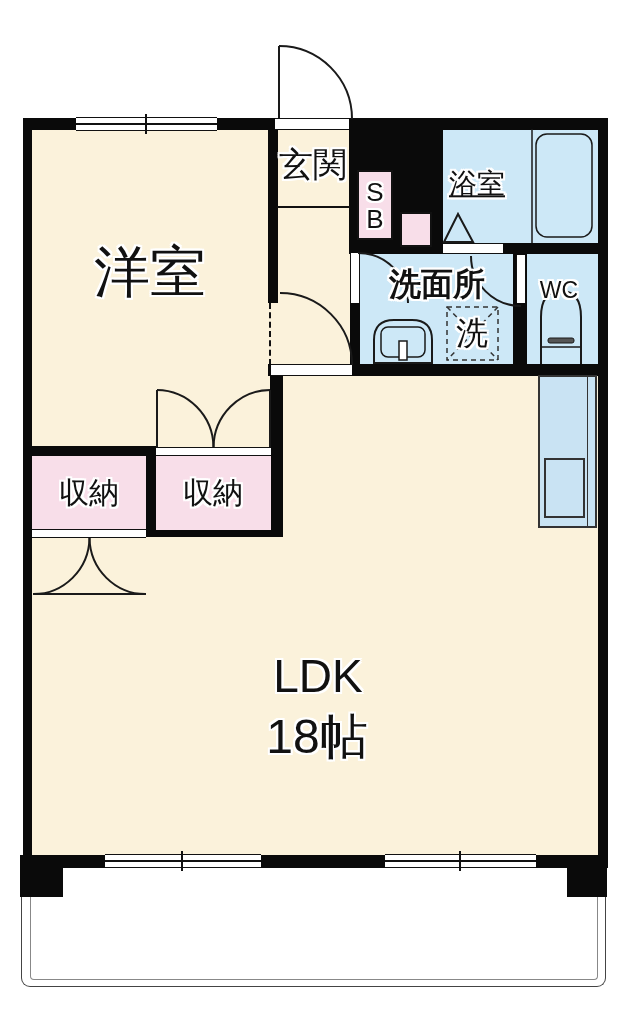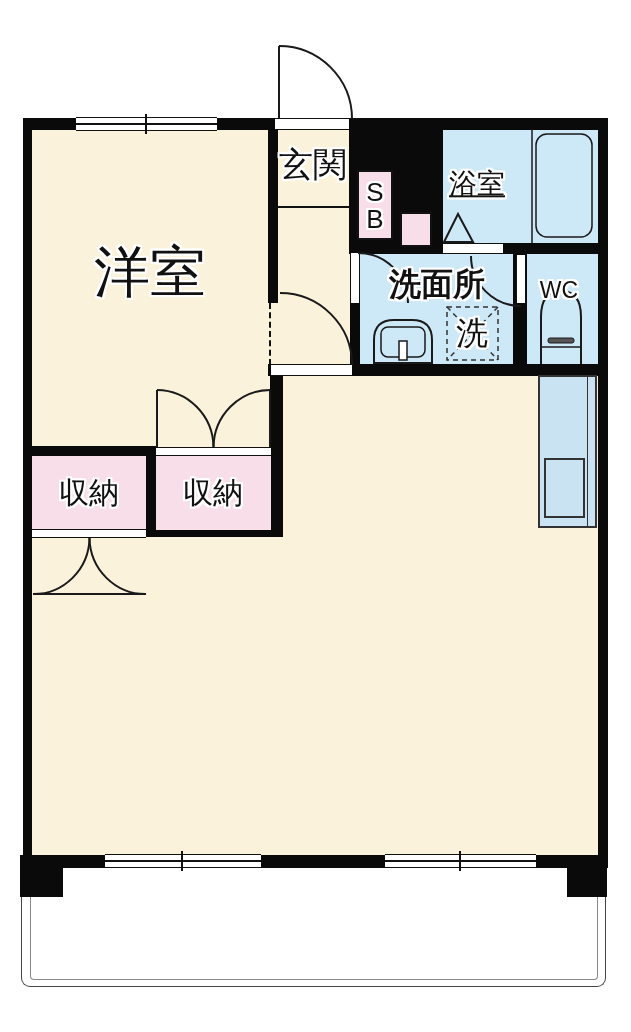--- a/index.html
+++ b/index.html
@@ -148,14 +148,16 @@
   <div class="label" style="left:375px;top:206px;font-size:26px;">
     <span style="display:block">S</span>
     <span style="display:block">B</span>
   </div>
   <div class="label" style="left:477px;top:184px;font-size:28px;text-decoration:underline;">浴室</div>
   <div class="label" style="left:437px;top:285px;font-size:32px;font-weight:bold;">洗面所</div>
   <div class="label" style="left:472px;top:334px;font-size:32px;">洗</div>
   <div class="label" style="left:559px;top:274px;font-size:23px;margin-top:16px;">WC</div>
   <div class="label" style="left:89px;top:493px;font-size:30px;">収納</div>
   <div class="label" style="left:213px;top:493px;font-size:30px;">収納</div>
+  <div class="label" style="left:318px;top:676px;font-size:46px;">LDK</div>
+  <div class="label" style="left:317px;top:737px;font-size:48px;">18帖</div>
 
 </div>
 
 </body></html>

